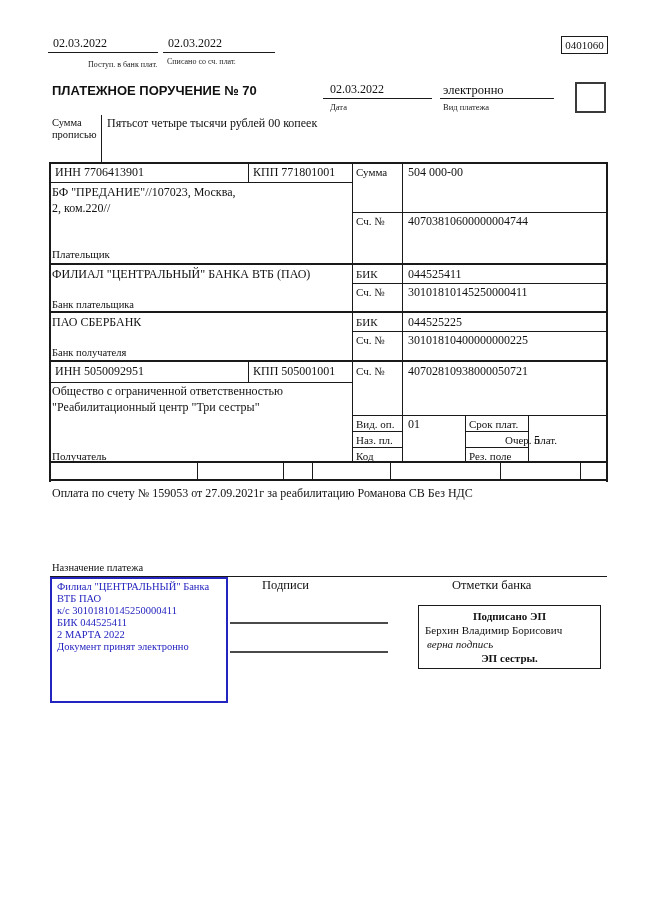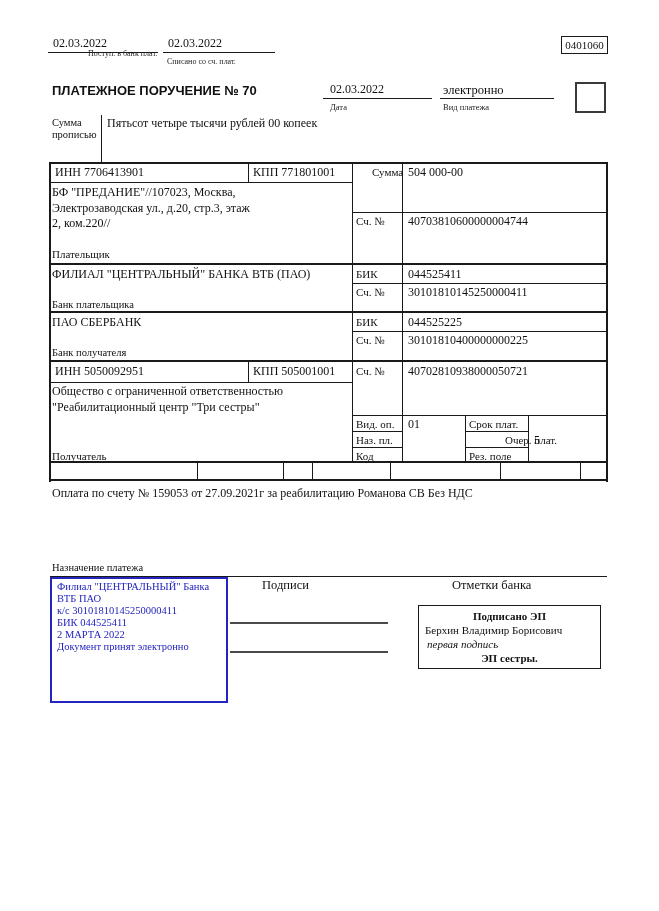--- a/index.html
+++ b/index.html
@@ -21,21 +21,21 @@
   .stamp-blue{color:#2424c0;font-size:10.5px;line-height:12px;white-space:nowrap;}
   .esig{font-size:11px;line-height:14px;}
 </style>
 </head>
 <body>
 
 <div id="page">
 
   <div class="abs t" style="left:53px;top:37px;">02.03.2022</div>
   <div class="hline" style="left:48px;top:52px;width:110px;height:1px;"></div>
-  <div class="abs lbl" style="left:52px;top:49px;padding-left:36px;">Поступ. в банк плат.</div>
+  <div class="abs lbl" style="left:52px;top:60px;padding-left:36px;">Поступ. в банк плат.</div>
 
   <div class="abs t" style="left:168px;top:37px;">02.03.2022</div>
   <div class="hline" style="left:163px;top:52px;width:112px;height:1px;"></div>
   <div class="abs lbl" style="left:167px;top:57px;">Списано со сч. плат.</div>
 
   <div class="box" style="left:561px;top:36px;width:47px;height:18px;">
     <div style="font-size:11px;text-align:center;line-height:16px;">0401060</div>
   </div>
 
   <div class="abs title" style="left:52px;top:83px;">ПЛАТЕЖНОЕ ПОРУЧЕНИЕ № 70</div>
@@ -83,26 +83,25 @@
 
   <div class="vline" style="left:197px;top:463px;width:1px;height:17px;"></div>
   <div class="vline" style="left:283px;top:463px;width:1px;height:17px;"></div>
   <div class="vline" style="left:312px;top:463px;width:1px;height:17px;"></div>
   <div class="vline" style="left:390px;top:463px;width:1px;height:17px;"></div>
   <div class="vline" style="left:500px;top:463px;width:1px;height:17px;"></div>
   <div class="vline" style="left:580px;top:463px;width:1px;height:17px;"></div>
 
   <div class="abs t" style="left:55px;top:166px;">ИНН 7706413901</div>
   <div class="abs t" style="left:253px;top:166px;">КПП 771801001</div>
-  <div class="abs cell-lbl" style="left:372px;top:166px;text-align:right;">Сумма</div>
+  <div class="abs cell-lbl" style="left:356px;top:166px;text-align:right;">Сумма</div>
   <div class="abs t" style="left:408px;top:166px;">504 000-00</div>
 
   <div class="abs" style="left:52px;top:185px;">
     <div class="mline">БФ "ПРЕДАНИЕ"//107023, Москва,</div>
-    <div class="mline">Электрозаводская ул., д.20, стр.3, этаж</div>
     <div class="mline">2, ком.220//</div>
   </div>
 
   <div class="abs cell-lbl" style="left:356px;top:215px;">Сч. №</div>
   <div class="abs t" style="left:408px;top:215px;">40703810600000004744</div>
   <div class="abs cell-lbl" style="left:52px;top:248px;">Плательщик</div>
 
   <div class="abs t" style="left:52px;top:268px;">ФИЛИАЛ "ЦЕНТРАЛЬНЫЙ" БАНКА ВТБ (ПАО)</div>
   <div class="abs cell-lbl" style="left:356px;top:268px;">БИК</div>
   <div class="abs t" style="left:408px;top:268px;">044525411</div>
@@ -151,17 +150,17 @@
   </div>
 
   <div class="abs t13" style="left:262px;top:578px;">Подписи</div>
   <div class="gline" style="left:230px;top:622px;width:158px;height:2px;"></div>
   <div class="gline" style="left:230px;top:651px;width:158px;height:2px;"></div>
 
   <div class="abs t13" style="left:452px;top:578px;">Отметки банка</div>
   <div class="box" style="left:418px;top:605px;width:183px;height:64px;padding:3px 0 0 0;">
     <div class="esig" style="font-weight:bold;text-align:center;">Подписано ЭП</div>
     <div class="esig" style="padding-left:6px;">Берхин Владимир Борисович</div>
-    <div class="esig" style="font-style:italic;padding-left:8px;">первая подпись</div>
+    <div class="esig" style="font-style:italic;padding-left:8px;">верна подпись</div>
     <div class="esig" style="font-weight:bold;text-align:center;">ЭП сестры.</div>
   </div>
 
 </div>
 
 </body></html>

